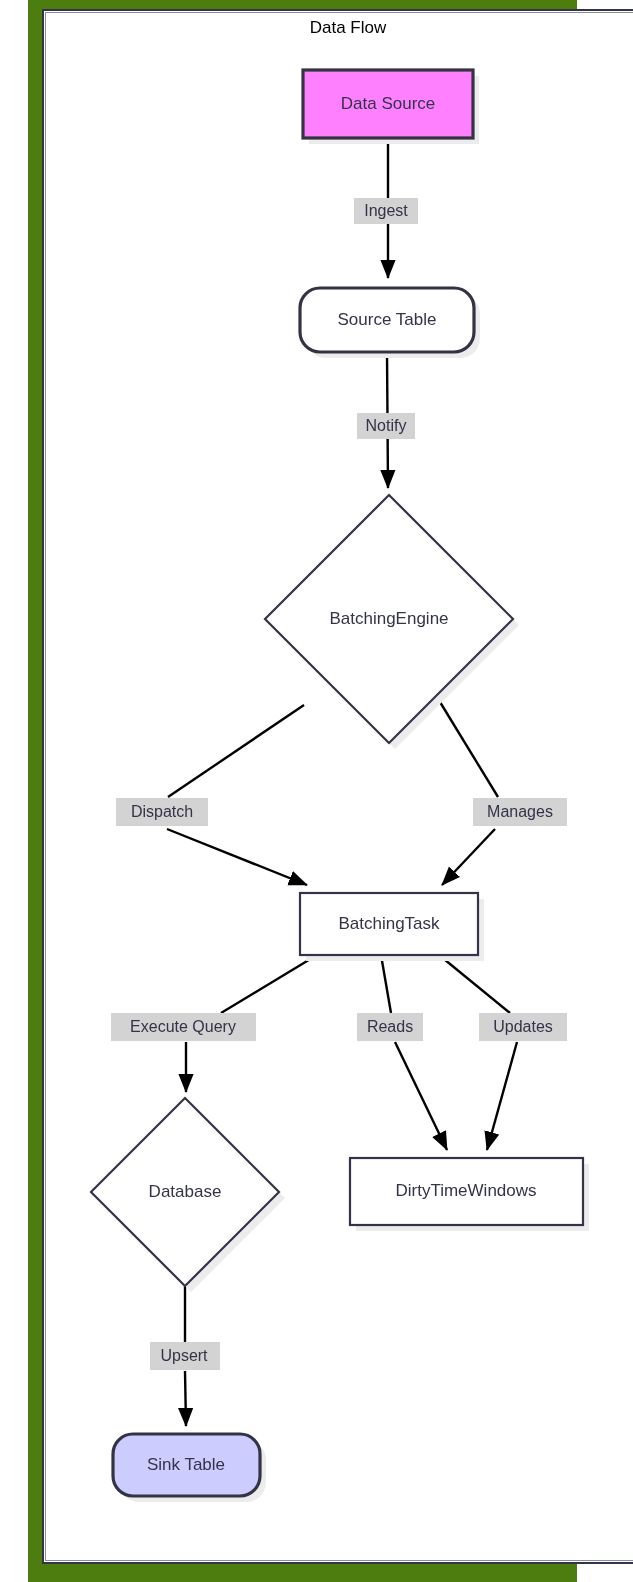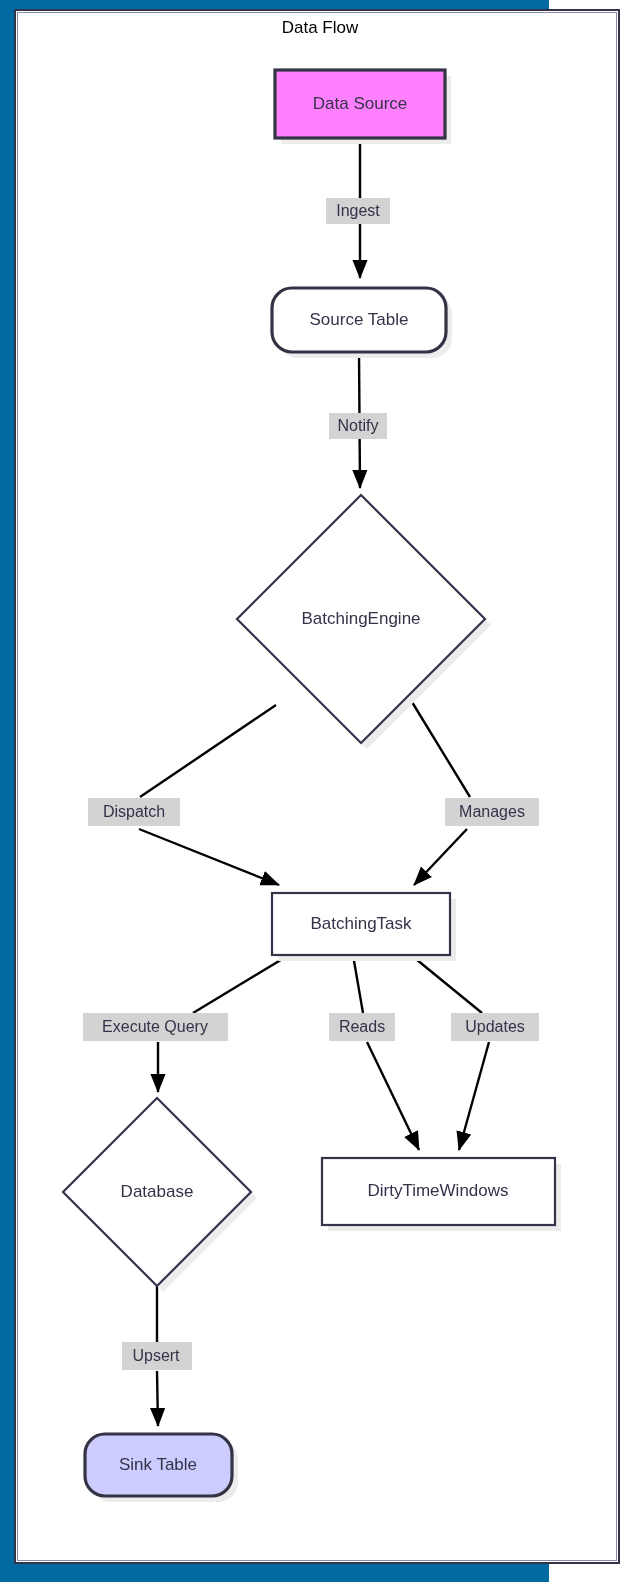--- a/index.html
+++ b/index.html
@@ -10,21 +10,22 @@
   body {
     width: 633px;
     height: 1582px;
     font-family: "Liberation Sans", sans-serif;
     overflow: hidden;
   }
   #diagram-root {
     position: relative;
     width: 549px;
     height: 1582px;
-    background: #0369a1;
+    background: #4d7c0f;
+    margin-left: 28px;
   }
   #flow-svg {
     display: block;
     width: 633px;
     height: 1582px;
   }
   .frame-border {
     fill: #ffffff;
     stroke: #333349;
     stroke-width: 2;

